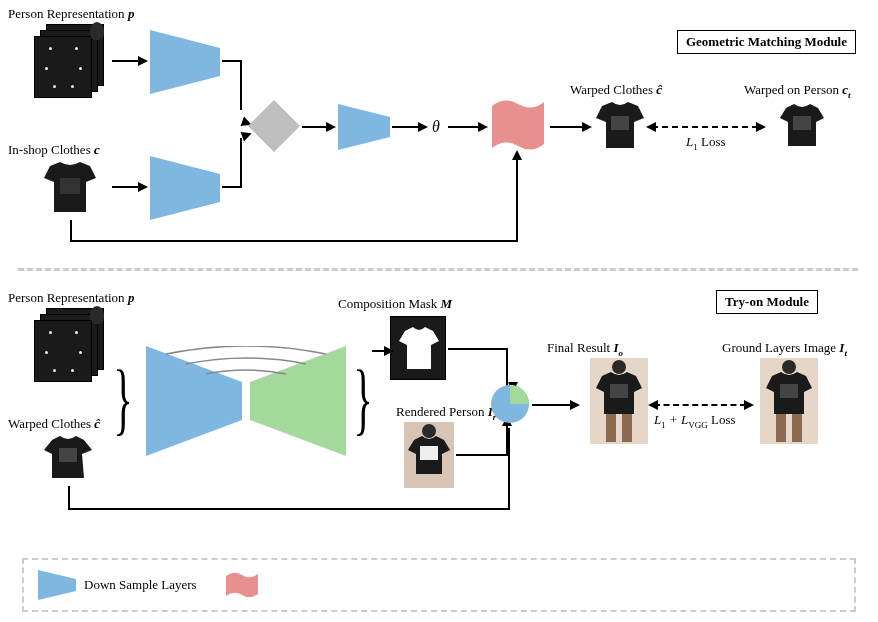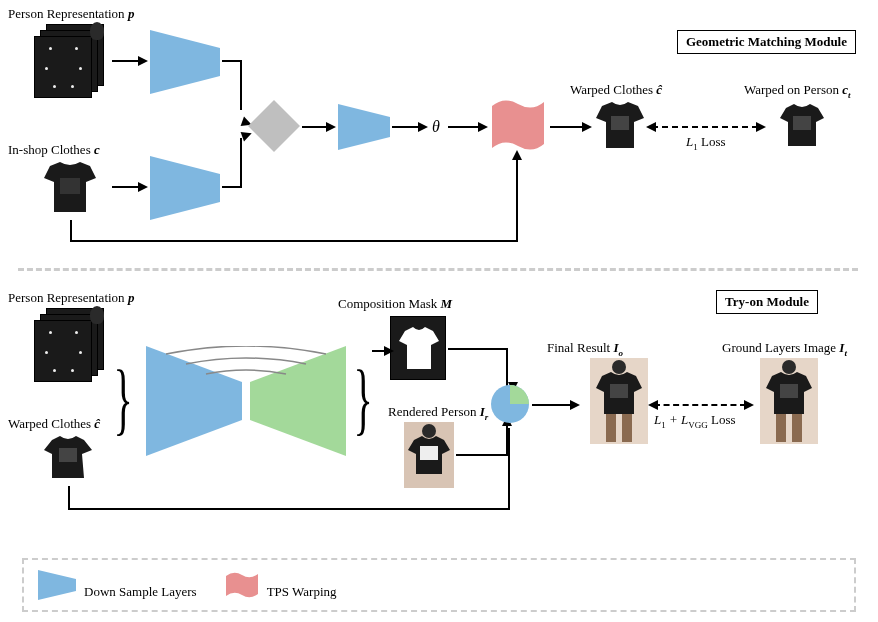--- a/index.html
+++ b/index.html
@@ -30,21 +30,21 @@
     width: 840px;
   }
   .legend-box {
     border: 2px dashed #ccc;
     padding: 10px 14px;
     display: flex;
     align-items: center;
     gap: 28px;
     width: 834px;
   }
-  .legend-item { display: flex; align-items: flex-end; gap: 8px; font-size: 13px; }
+  .legend-item { display: flex; align-items: center; gap: 8px; font-size: 13px; }
   .black-box {
     background: #1a1a1a;
     border: 1px solid #000;
   }
   .arrow-head {
     position: absolute;
     width: 0; height: 0;
     border-top: 5px solid transparent;
     border-bottom: 5px solid transparent;
     border-left: 10px solid #000;
@@ -228,21 +228,21 @@
 <div class="abs label" style="left:338px; top:296px;">
   <span>Composition Mask</span> <span class="italic bold">M</span>
 </div>
 
 <div class="abs black-box" style="left:390px; top:316px; width:56px; height:64px;">
   <svg width="56" height="64">
     <path d="M14 14 L22 10 Q28 16 34 10 L42 14 L48 24 L40 28 L40 52 L16 52 L16 28 L8 24 Z" fill="#fff"></path>
   </svg>
 </div>
 
-<div class="abs label" style="left:388px; top:404px;">
+<div class="abs label" style="left:396px; top:404px;">
   <span>Rendered Person</span> <span class="italic bold">I</span><span class="sub italic bold">r</span>
 </div>
 
 <div class="abs" style="left:404px; top:422px; width:50px; height:66px; background:#d8c4b4;">
   <div class="abs" style="left:18px; top:2px; width:14px; height:14px; background:#2a2a2a; border-radius:50%;"></div>
   <svg class="abs" style="left:4px; top:14px;" width="42" height="40">
     <path d="M6 4 L14 0 Q21 6 28 0 L36 4 L42 14 L34 18 L34 38 L8 38 L8 18 L0 14 Z" fill="#1a1a1a"></path>
     <rect x="12" y="10" width="18" height="14" fill="#eee"></rect>
   </svg>
 </div>
@@ -309,15 +309,14 @@
   <div class="legend-item">
     <svg width="38" height="30">
         <polygon points="0,0 38,9 38,21 0,30" fill="#7fb7e0"></polygon>
       </svg>
     <span>Down Sample Layers</span>
   </div>
   <div class="legend-item">
     <svg width="34" height="30">
         <path d="M1 6 Q9 0 17 5 Q25 10 33 4 L33 24 Q25 30 17 25 Q9 20 1 26 Z" fill="#e89090"></path>
       </svg>
-    <span>TPS Warping</span>
   </div>
 </div>
 
 </body></html>

